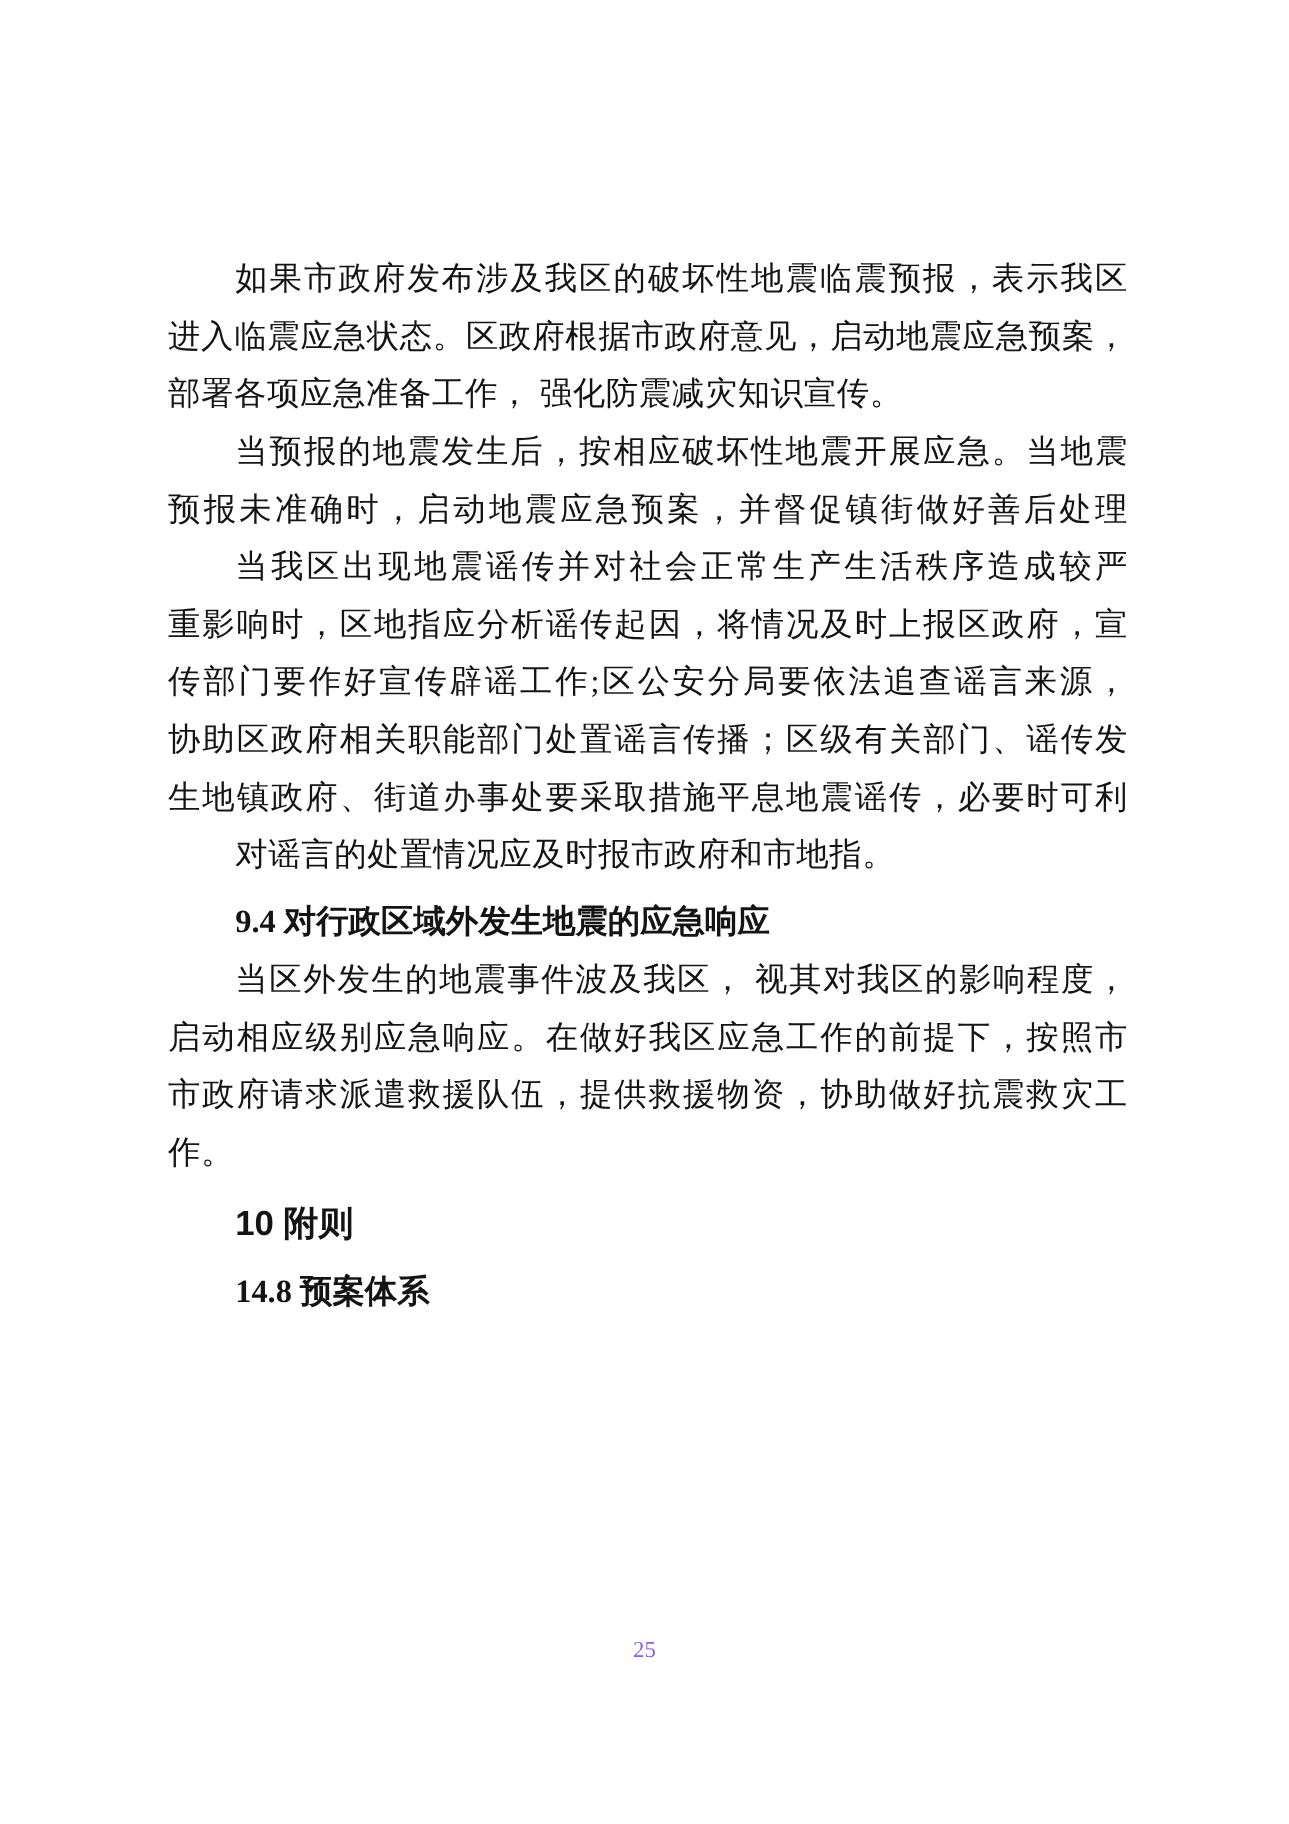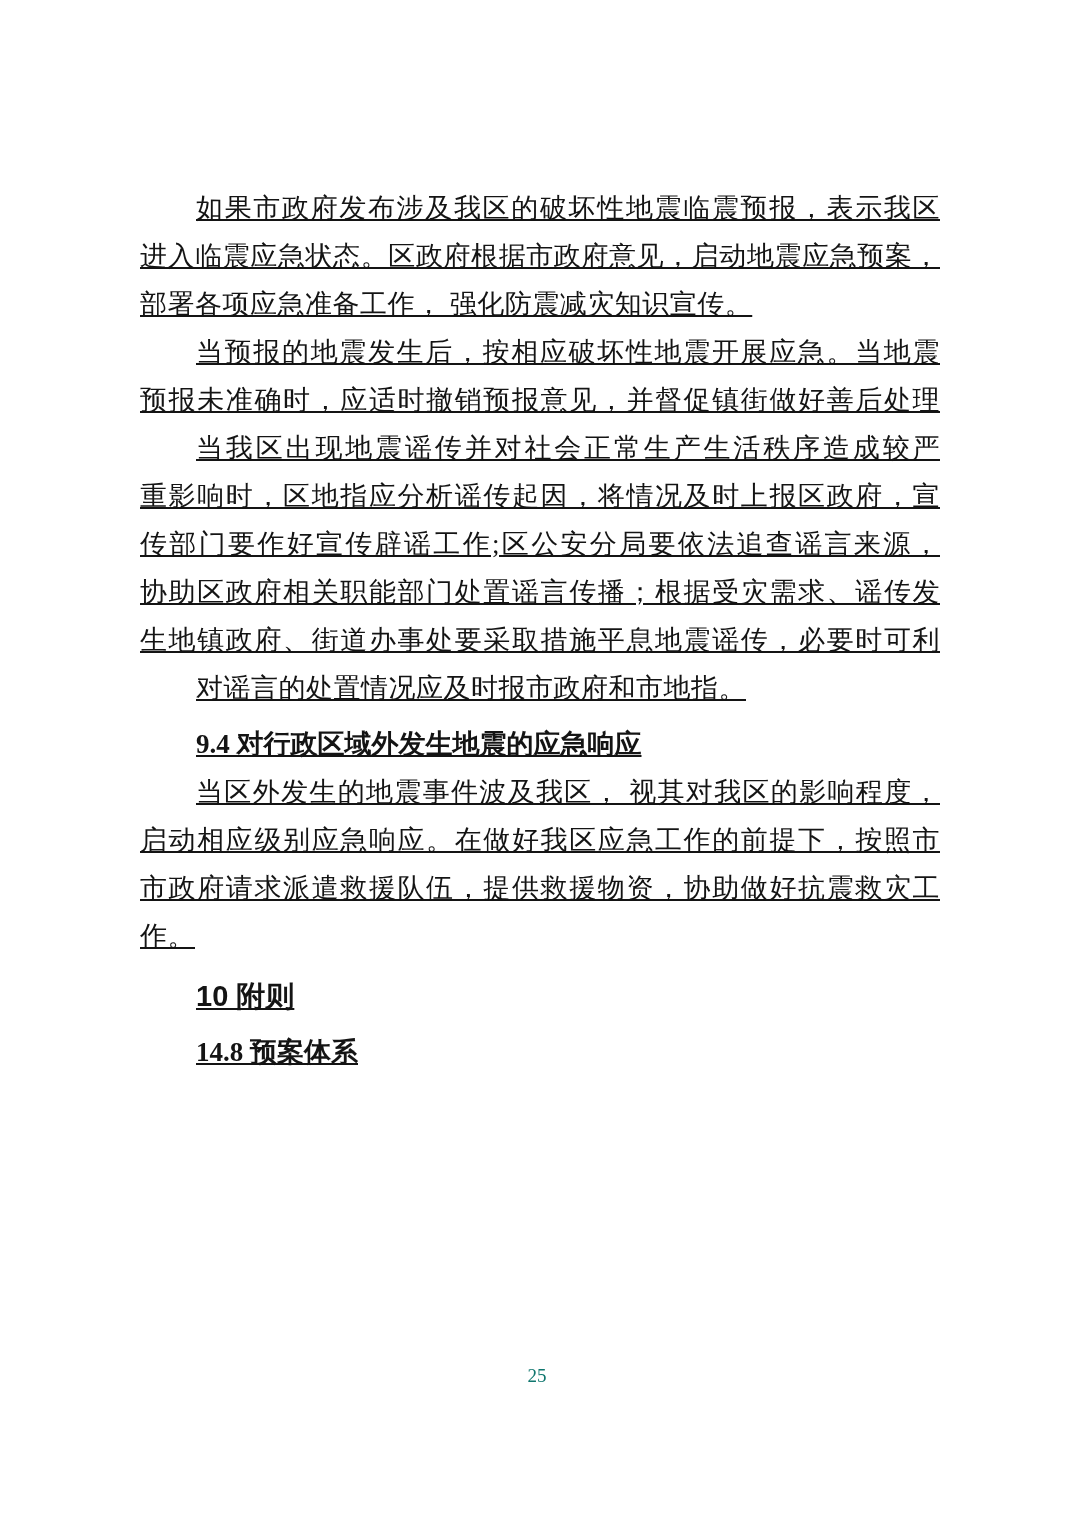--- a/index.html
+++ b/index.html
@@ -12,23 +12,22 @@
     width: 1074px;
     height: 1520px;
     background: #ffffff;
     color: #141414;
     font-family: "Liberation Serif", "DejaVu Serif", serif;
     overflow: hidden;
   }
   .text-col {
     position: absolute;
     left: 140px;
-    top: 184px;
+    top: 208px;
     width: 800px;
-    text-decoration: underline;
   }
   .para {
     margin: 0;
     padding: 0;
   }
   .line {
     font-size: 27px;
     line-height: 48px;
     letter-spacing: 0.5px;
     text-align: justify;
@@ -55,46 +54,46 @@
     font-size: 29px;
     margin-top: 12px;
   }
   .footer {
     position: absolute;
     top: 1365px;
     left: 0;
     width: 100%;
     text-align: center;
     font-size: 19px;
-    color: #0f766e;
+    color: #8b5cf6;
   }
 </style>
 </head>
 <body>
 
 <div class="page">
   <div class="text-col">
 
     <div class="para">
       <div class="line indent">如果市政府发布涉及我区的破坏性地震临震预报，表示我区</div>
       <div class="line">进入临震应急状态。区政府根据市政府意见，启动地震应急预案，</div>
       <div class="line last">部署各项应急准备工作， 强化防震减灾知识宣传。</div>
     </div>
 
     <div class="para">
       <div class="line indent">当预报的地震发生后，按相应破坏性地震开展应急。当地震</div>
-      <div class="line">预报未准确时，应适时撤销预报意见，并督促镇街做好善后处理</div>
+      <div class="line">预报未准确时，启动地震应急预案，并督促镇街做好善后处理</div>
     </div>
 
 
     <div class="para">
       <div class="line indent">当我区出现地震谣传并对社会正常生产生活秩序造成较严</div>
       <div class="line">重影响时，区地指应分析谣传起因，将情况及时上报区政府，宣</div>
       <div class="line">传部门要作好宣传辟谣工作;区公安分局要依法追查谣言来源，</div>
-      <div class="line">协助区政府相关职能部门处置谣言传播；根据受灾需求、谣传发</div>
+      <div class="line">协助区政府相关职能部门处置谣言传播；区级有关部门、谣传发</div>
       <div class="line">生地镇政府、街道办事处要采取措施平息地震谣传，必要时可利</div>
     </div>
 
     <div class="para">
       <div class="line indent last">对谣言的处置情况应及时报市政府和市地指。</div>
     </div>
 
     <div class="heading">9.4 对行政区域外发生地震的应急响应</div>
 
     <div class="para">

